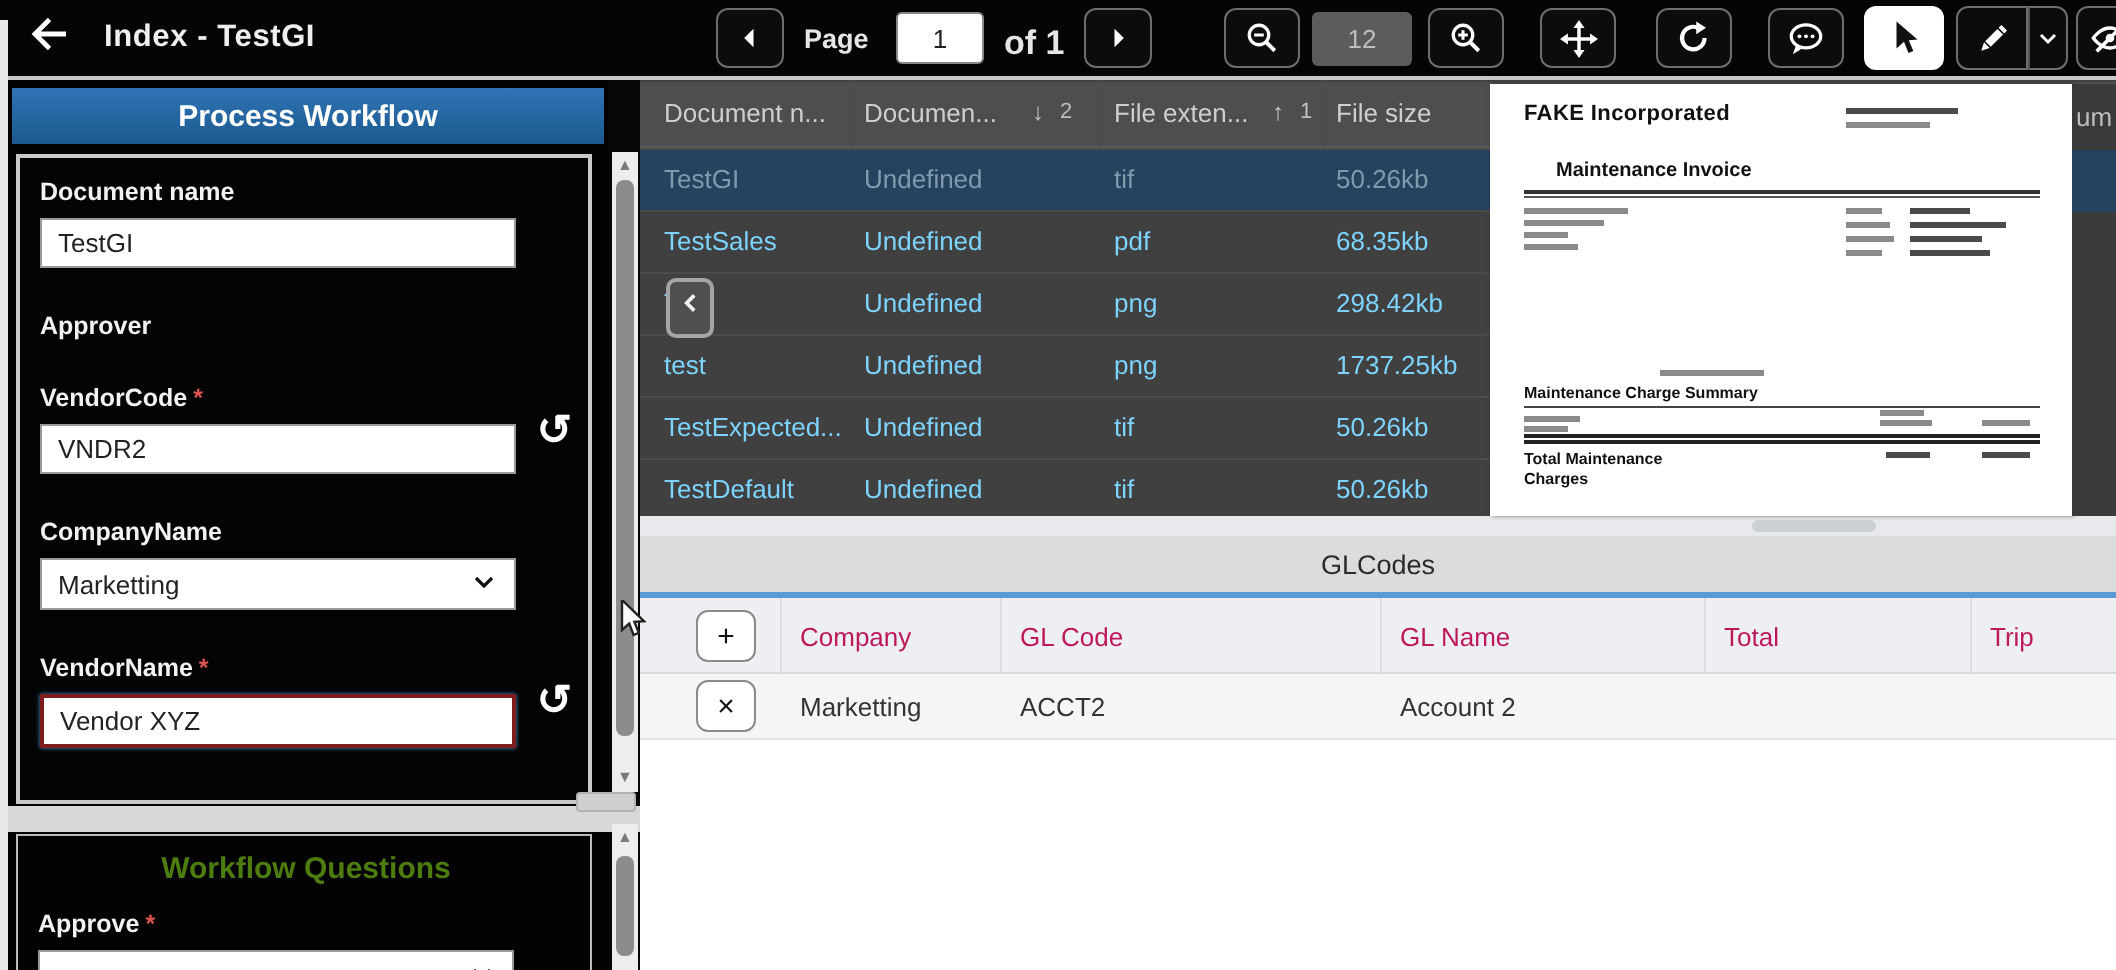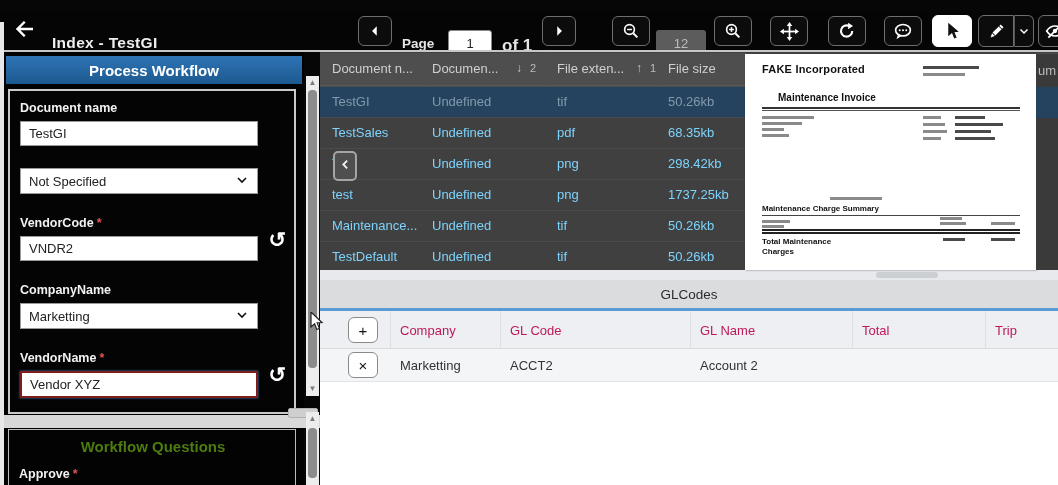--- a/index.html
+++ b/index.html
@@ -1,18 +1,18 @@
 <!DOCTYPE html>
 <html><head>
 <meta charset="utf-8">
 <style>
   html,body{margin:0;padding:0;background:#000;}
   *{box-sizing:border-box;font-family:"Liberation Sans",sans-serif;}
   #app{position:relative;width:1058px;height:485px;background:#060606;overflow:hidden;}
-  .abs{position:absolute;margin-top:12px;}
+  .abs{position:absolute;}
 
   
   #toolbar{left:0;top:0;width:1058px;height:38px;background:#050505;}
   .tbtn{position:absolute;top:4px;height:30px;border:1px solid #6e6e6e;border-radius:6px;
         background:#0c0c0c;display:flex;align-items:center;justify-content:center;color:#fff;cursor:pointer;}
   .tbtn svg{display:block;}
   #back-btn{left:12px;top:5px;width:30px;height:28px;border:none;background:transparent;position:absolute;display:flex;align-items:center;}
   #tb-title{left:52px;top:10px;color:#efefef;font-size:15.5px;font-weight:bold;letter-spacing:.3px;}
   #page-label{left:402px;top:12px;color:#e6e6e6;font-size:13.5px;font-weight:bold;}
   #page-input{left:448px;top:6px;width:44px;height:26px;border:1px solid #888;border-radius:3px;
@@ -227,26 +227,21 @@
   <div id="left-edge" class="abs"></div>
   <div id="panel-bg" class="abs"></div>
   <div id="pw-header" class="abs">Process Workflow</div>
 
   <div id="pw-form" class="abs">
     <div class="fgroup">
       <div class="flabel"><span>Document name</span></div>
       <input class="finput" value="TestGI" style="">
     </div>
     <div class="fgroup gap">
-      <div class="fselect">
-        <span>Not Specified</span>
-        <span><svg width="14" height="12" viewBox="0 0 24 24">
-              <polyline points="4,8 12,16 20,8" fill="none" stroke="#111" stroke-width="3.2"></polyline>
-            </svg></span>
-      </div>
+      <div class="flabel"><span>Approver</span></div>
     </div>
     <div class="fgroup gap">
       <div class="flabel"><span>VendorCode</span><span class="freq">*</span></div>
       <input class="finput" value="VNDR2" style="">
       <span class="undo">↺</span>
     </div>
     <div class="fgroup gap">
       <div class="flabel"><span>CompanyName</span></div>
       <div class="fselect">
         <span>Marketting</span>
@@ -321,21 +316,21 @@
       <span class="dc c3">png</span>
       <span class="dc c4">298.42kb</span>
     </div>
     <div class="drow" style="top:127px;padding-left:13px;">
       <span class="dc c1">test</span>
       <span class="dc c2">Undefined</span>
       <span class="dc c3">png</span>
       <span class="dc c4">1737.25kb</span>
     </div>
     <div class="drow" style="top:158px;">
-      <span class="dc c1">Maintenance...</span>
+      <span class="dc c1">TestExpected...</span>
       <span class="dc c2">Undefined</span>
       <span class="dc c3">tif</span>
       <span class="dc c4">50.26kb</span>
     </div>
     <div class="drow" style="top:189px;height:29px;">
       <span class="dc c1">TestDefault</span>
       <span class="dc c2">Undefined</span>
       <span class="dc c3">tif</span>
       <span class="dc c4">50.26kb</span>
     </div>

